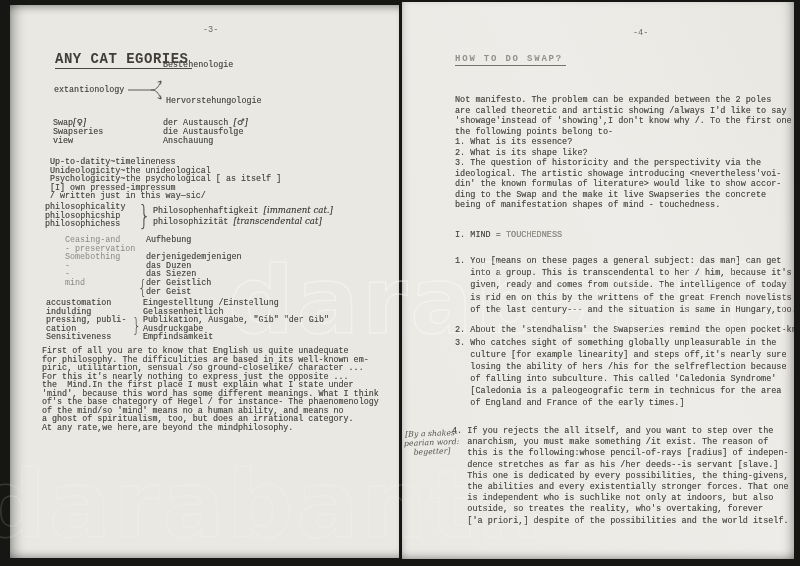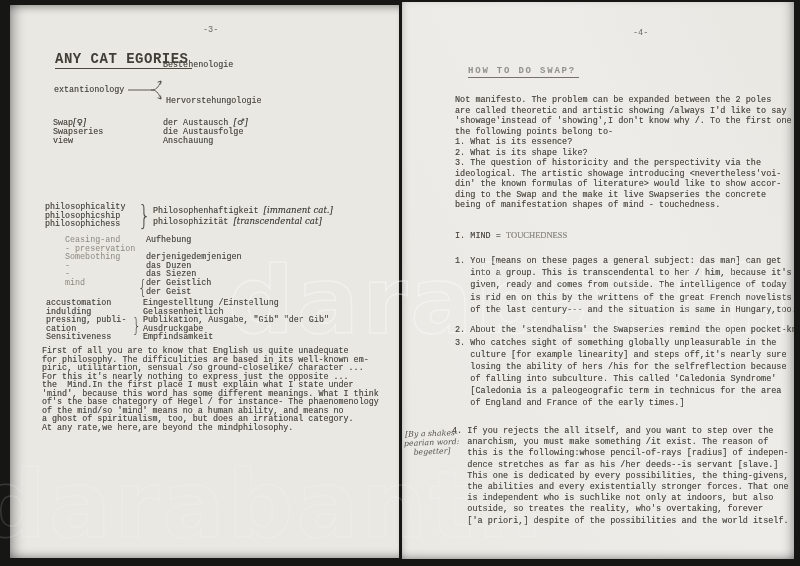--- a/index.html
+++ b/index.html
@@ -26,21 +26,21 @@
   .margin-note{position:absolute;font-family:"DejaVu Serif","Liberation Serif",serif;font-style:italic;
       color:#55534a;font-size:7.8px;line-height:9.2px;white-space:pre;transform:rotate(-2deg);text-align:center;}
   .brace{position:absolute;color:#4c4a42;font-family:"DejaVu Sans",sans-serif;font-weight:200;
       transform:scaleX(.75);transform-origin:left center;}
   .watermark{position:absolute;font-family:"DejaVu Sans","Liberation Sans",sans-serif;font-weight:bold;
       color:transparent;-webkit-text-stroke:1.4px rgba(255,255,255,.5);letter-spacing:3px;
       pointer-events:none;z-index:5;}
   .wm-main{left:228px;top:248px;font-size:92px;opacity:.75;}
   .wm-low{left:-20px;top:452px;font-size:92px;opacity:.28;}
   .faded{color:#8b897f;text-shadow:none;margin-left:19px;}
-  .sect-b{color:#918f87;font-family:Liberation Serif, serif;}
+  .sect-b{color:#918f87;}
   svg.fork{position:absolute;}
 </style>
 </head>
 <body>
 
 <div class="scan">
 
   <div class="page page-left">
     <div class="pnum" style="left:193px;top:20px;">-3-</div>
 
@@ -57,20 +57,25 @@
     <div class="tw tw-list" style="left:153px;top:56px;">Bestehenologie</div>
     <div class="tw tw-list" style="left:156px;top:92px;">Hervorstehungologie</div>
 
     <div class="tw tw-list" style="left:43px;top:113px;"><span>Swap</span><span class="hand">[♀]</span></div>
     <div class="tw tw-list" style="left:153px;top:113px;"><span>der Austausch </span><span class="hand">[♂]</span></div>
     <div class="tw tw-list" style="left:43px;top:122.5px;">Swapseries</div>
     <div class="tw tw-list" style="left:153px;top:122.5px;">die Austausfolge</div>
     <div class="tw tw-list" style="left:43px;top:132px;">view</div>
     <div class="tw tw-list" style="left:153px;top:132px;">Anschauung</div>
 
+    <div class="tw tw-list" style="left:40px;top:153px;">Up-to-datity~timelineness
+Unideologicity~the unideological
+Psychologicity~the psychological [ as itself ]
+[I] own pressed-impressum
+/ written just in this way—sic/</div>
 
     <div class="tw tw-list" style="left:35px;top:198px;">philosophicality
 philosophicship
 philosophichess</div>
     <div class="brace" style="left:128px;top:194px;font-size:27px;">}</div>
     <div class="tw tw-list" style="left:143px;top:201px;"><span>Philosophenhaftigkeit </span><span class="hand">[immanent cat.]</span></div>
     <div class="tw tw-list" style="left:143px;top:211.5px;"><span>philosophizität </span><span class="hand">[transcendental cat]</span></div>
 
     <div class="tw tw-list faded" style="left:36px;top:231px;">Ceasing-and
 - preservation
@@ -107,21 +112,21 @@
 'mind', because this word has some different meanings. What I think
 of's the base chategory of Hegel / for instance- The phaenomenology
 of the mind/so 'mind' means no a human ability, and means no
 a ghost of spiritualism, too, but does an irrational category.
 At any rate,we here,are beyond the mindphilosophy.</div>
   </div>
 
   <div class="page page-right">
     <div class="pnum" style="left:231px;top:26px;">-4-</div>
 
-    <div class="heading heading-faded" style="left:66px;top:52px;margin-top:12px;">HOW TO DO SWAP?</div>
+    <div class="heading heading-faded" style="left:53px;top:52px;">HOW TO DO SWAP?</div>
 
     <div class="tw" style="left:53px;top:93px;">Not manifesto. The problem can be expanded between the 2 poles
 are called theoretic and artistic showing /always I'd like to say
 'showage'instead of 'showing',I don't know why /. To the first one
 the following points belong to-
 1. What is its essence?
 2. What is its shape like?
 3. The question of historicity and the perspectivity via the
 ideological. The artistic showage introducing &lt;nevertheless'voi-
 din' the known formulas of literature&gt; would like to show accor-

